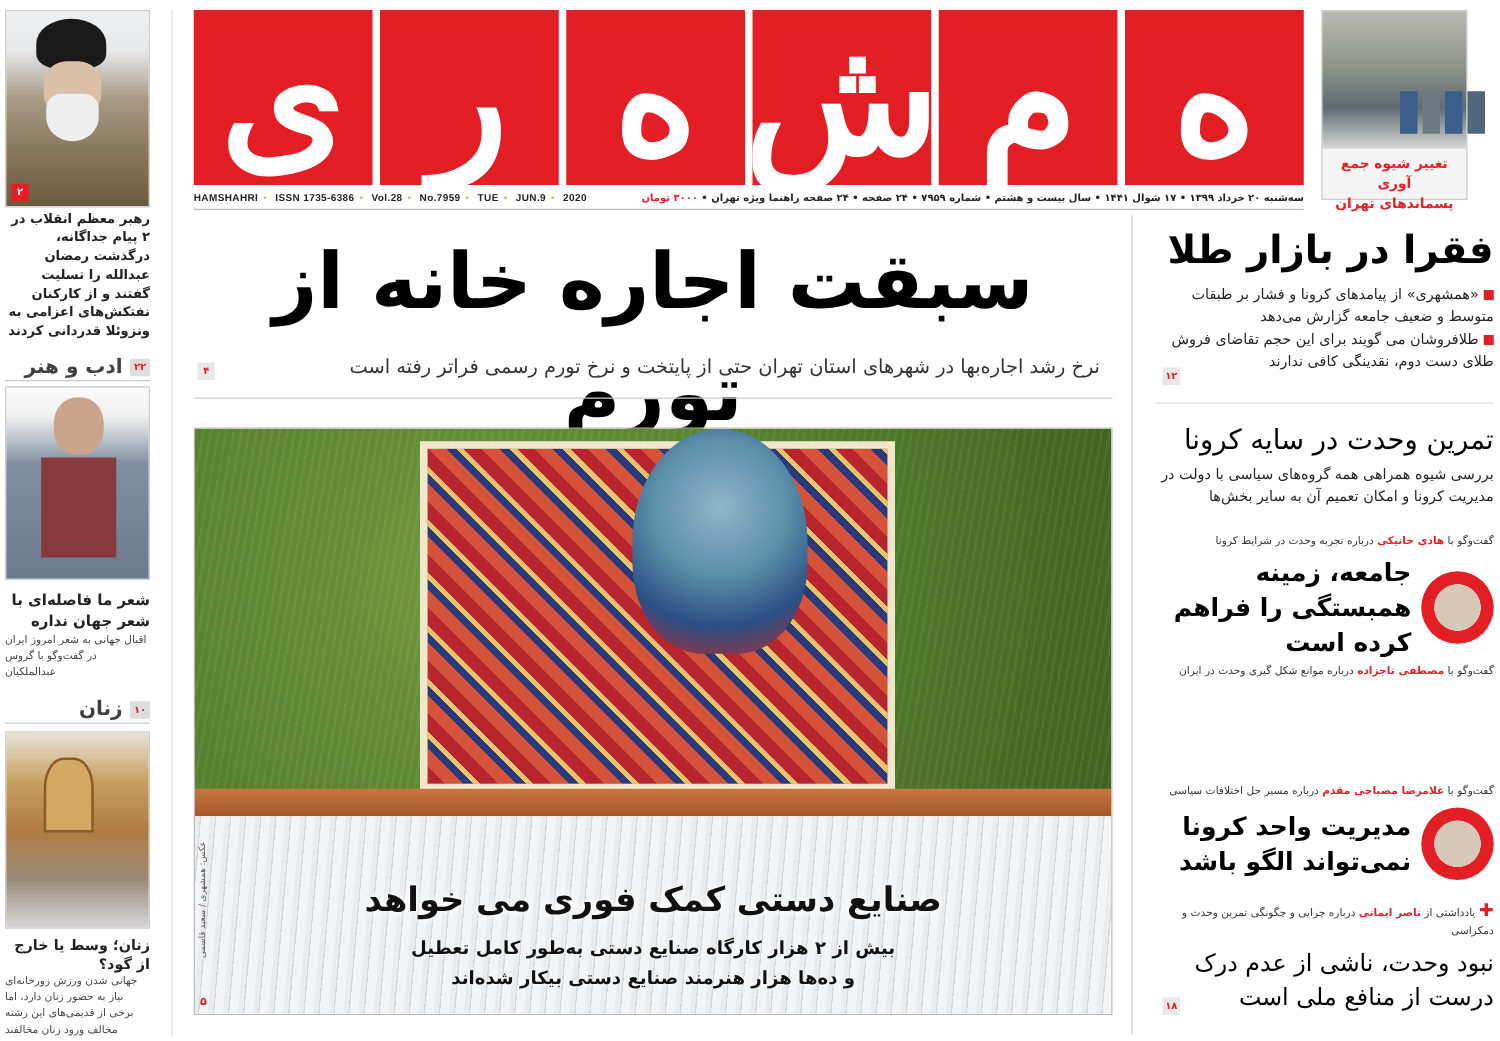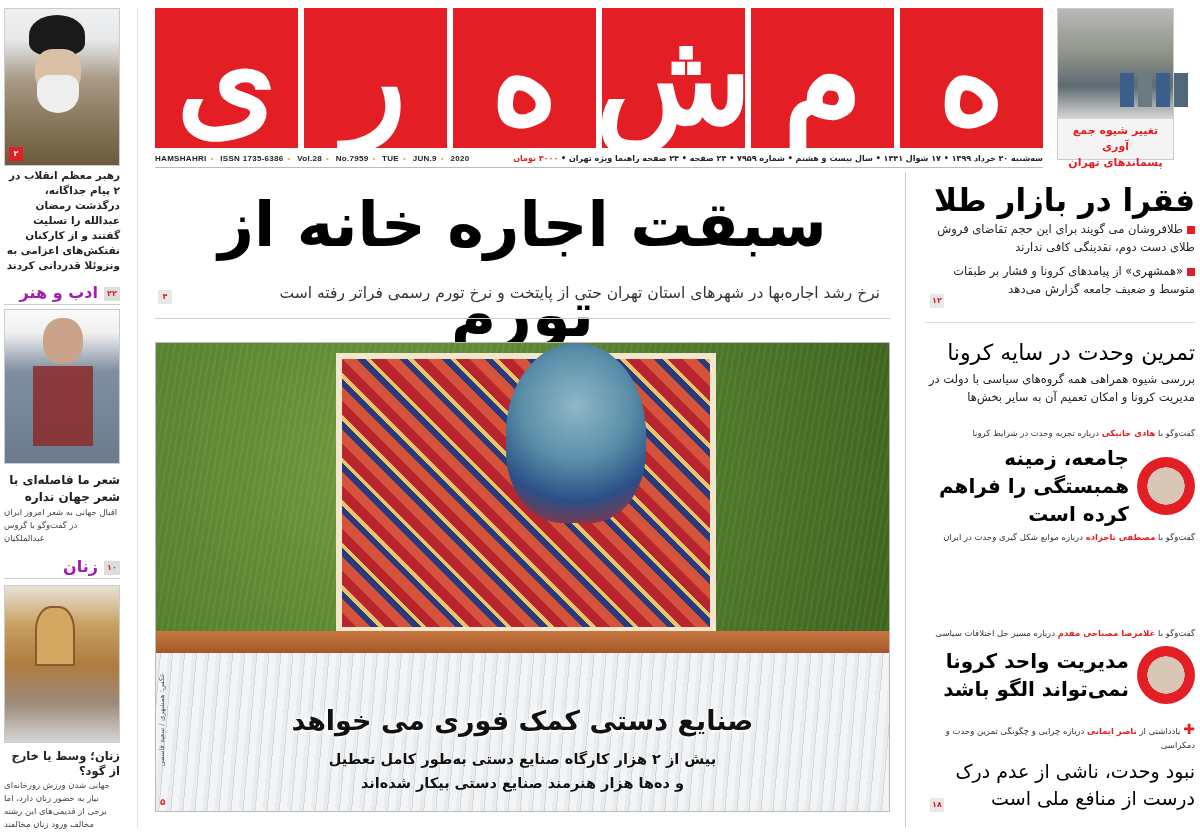--- a/index.html
+++ b/index.html
@@ -25,21 +25,21 @@
   .promo .photo .bin { position: absolute; bottom: 12px; width: 14px; height: 34px; }
   .promo .caption { color: #e31e24; font-weight: bold; font-size: 11px; text-align: center; line-height: 16px; padding-top: 4px; direction: rtl; }
 
   
   .leftcol { left: 4px; top: 8px; width: 116px; }
   .lc-photo { border: 1px solid #ccc; position: relative; overflow: hidden; }
   .pagebadge { position: absolute; width: 14px; height: 14px; background: #e31e24; color: #fff; font-size: 8px; text-align: center; line-height: 14px; font-weight: bold; }
   .lc-text { direction: rtl; text-align: right; font-size: 10.5px; line-height: 15px; font-weight: bold; color: #222; }
   .lc-sub { direction: rtl; text-align: left; font-size: 8.5px; line-height: 13px; color: #444; }
   .sec-head { height: 22px; border-bottom: 1px solid #ccc; position: relative; }
-  .sec-head .t { position: absolute; right: 22px; top: 0; color: #a21caf; font-weight: bold; font-size: 16px; direction: rtl; }
+  .sec-head .t { position: absolute; right: 22px; top: 0; color: #404040; font-weight: bold; font-size: 16px; direction: rtl; }
   .sec-head .n { position: absolute; right: 0; top: 4px; width: 16px; height: 14px; background: #ddd; color: #e31e24; font-size: 8px; text-align: center; line-height: 14px; font-weight: bold; }
 
   
   .headline { left: 155px; top: 180px; width: 735px; text-align: center; direction: rtl; font-weight: bold; font-size: 62px; line-height: 90px; color: #000; letter-spacing: -1px; font-family: "DejaVu Sans", sans-serif; }
   .subhead { left: 165px; top: 284px; width: 715px; text-align: right; direction: rtl; font-size: 15.5px; color: #333; }
   .pnum { width: 14px; height: 14px; background: #e8e8e8; color: #e31e24; font-size: 8px; text-align: center; line-height: 14px; font-weight: bold; }
   .hr-top { left: 155px; top: 318px; width: 735px; height: 1px; background: #ccc; }
 
   .mainphoto { left: 155px; top: 342px; width: 735px; height: 470px; overflow: hidden; border: 1px solid #bbb; }
   .grass { position: absolute; inset: 0; height: 300px; background:
@@ -181,22 +181,22 @@
   <div class="photo-title">صنایع دستی کمک فوری می خواهد</div>
   <div class="photo-sub" style="top:408px">بیش از ۲ هزار کارگاه صنایع دستی به‌طور کامل تعطیل</div>
   <div class="photo-sub" style="top:432px">و ده‌ها هزار هنرمند صنایع دستی بیکار شده‌اند</div>
   <div class="photo-pnum">۵</div>
 </div>
 
 <div class="abs colsep"></div>
 
 <div class="abs rc" style="top:180px">
   <div class="rc-h1">فقرا در بازار طلا</div>
+  <div class="rc-p" style="margin-top:6px"><span class="bullet"></span><span>«همشهری» از پیامدهای کرونا و فشار بر طبقات متوسط و ضعیف جامعه گزارش می‌دهد</span></div>
   <div class="rc-p"><span class="bullet"></span><span>طلافروشان می گویند برای این حجم تقاضای فروش طلای دست دوم، نقدینگی کافی ندارند</span></div>
-  <div class="rc-p" style="margin-top:6px"><span class="bullet"></span><span>«همشهری» از پیامدهای کرونا و فشار بر طبقات متوسط و ضعیف جامعه گزارش می‌دهد</span></div>
 </div>
 <div class="abs pnum" style="left:930px;top:294px">۱۲</div>
 <div class="abs rc-hr" style="left:925px;top:322px"></div>
 
 <div class="abs rc" style="top:340px">
   <div class="rc-h2" style="font-size:22px">تمرین وحدت در سایه کرونا</div>
   <div class="rc-p" style="margin-top:4px">بررسی شیوه همراهی همه گروه‌های سیاسی با دولت در مدیریت کرونا و امکان تعمیم آن به سایر بخش‌ها</div>
 </div>
 
 <div class="abs rc" style="top:426px">

